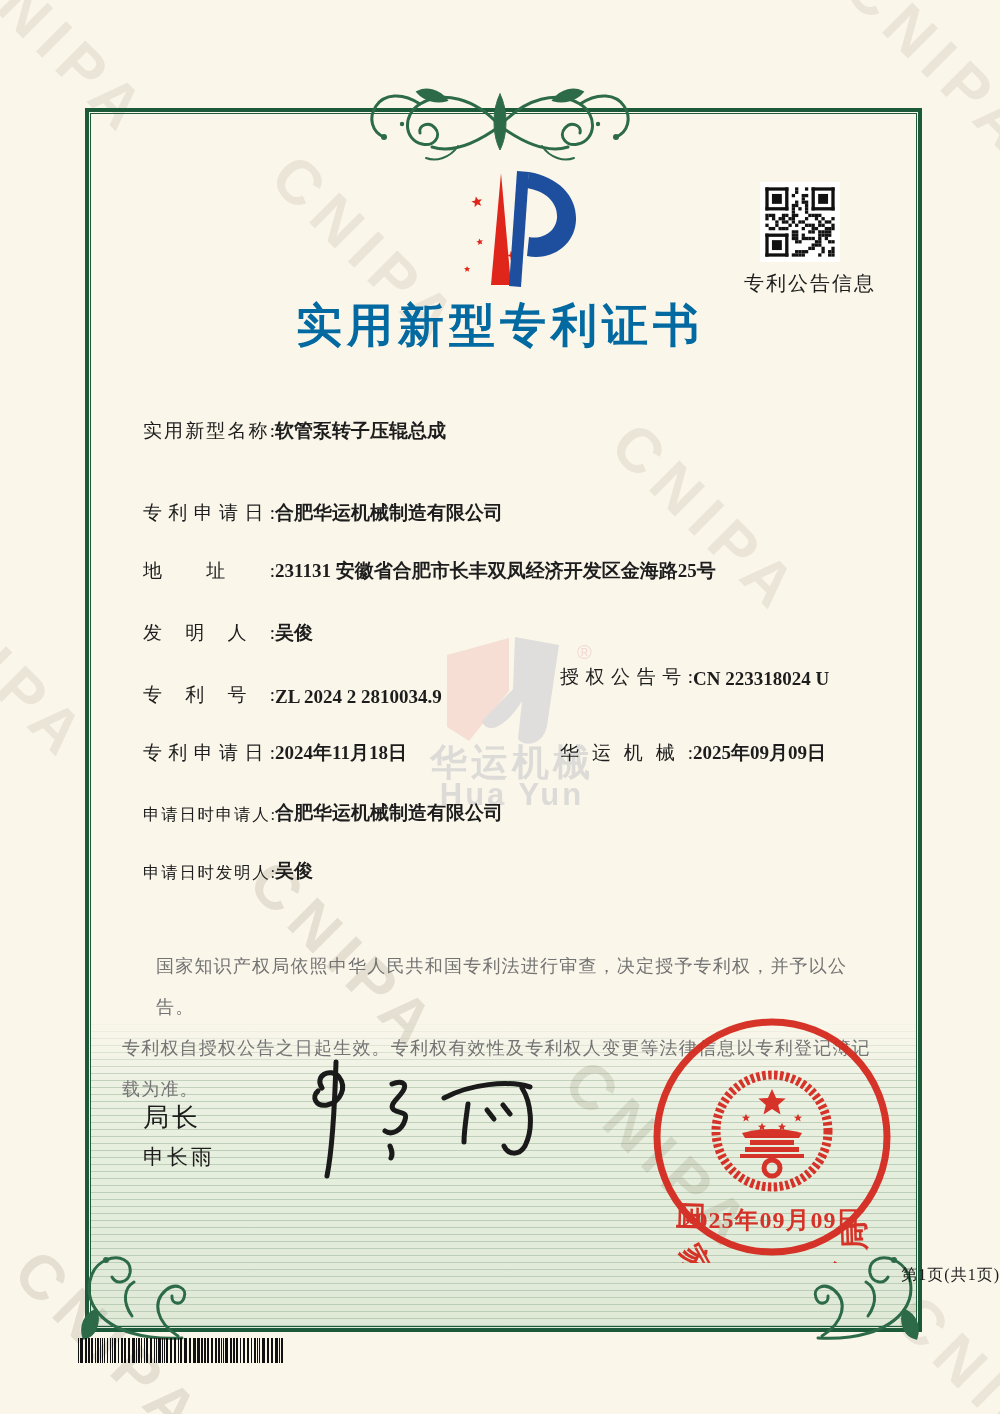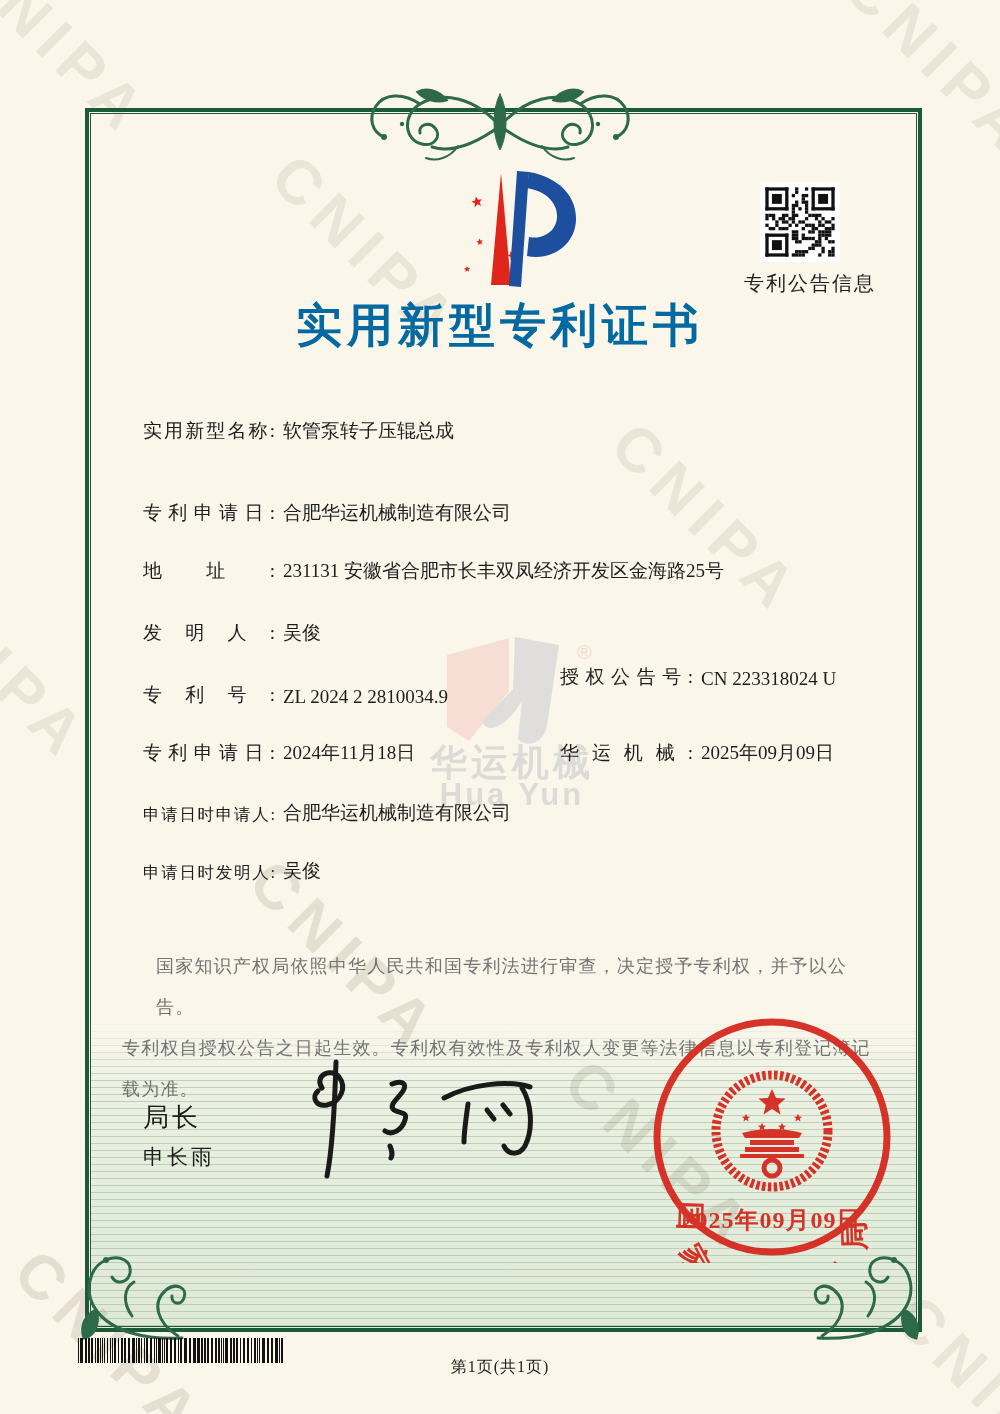--- a/index.html
+++ b/index.html
@@ -39,35 +39,35 @@
   .qr-box{position:absolute;left:760px;top:182px;width:80px;height:80px;background:#fff;z-index:6;}
   .qr-label{position:absolute;left:744px;top:270px;font-size:20px;letter-spacing:2px;z-index:6;}
   .doc-title{
     position:absolute;left:0;top:295px;width:100%;text-align:center;z-index:6;
     font-size:46px;font-weight:bold;letter-spacing:5px;color:#0369a1;
   }
   
   .row{position:absolute;left:143px;z-index:6;font-size:19px;white-space:nowrap;}
   .row .lbl{display:inline-block;width:132px;text-align:justify;text-align-last:justify;vertical-align:bottom;}
   .row .lbl.small{font-size:16.5px;}
-  .row .val{margin-left:8px;}
+  .row .val{margin-left:0;font-weight:bold;}
   .row.rcol{left:560px;}
   .row.rcol .lbl{width:133px;}
   
   .statement{position:absolute;left:122px;top:946px;width:762px;z-index:6;
     font-size:18px;line-height:41px;letter-spacing:1.2px;color:#737373;}
   .statement .l1{padding-left:34px;}
   
   .signoff-title{position:absolute;left:143px;top:1100px;font-size:26px;letter-spacing:3px;z-index:6;font-family:Liberation Mono, monospace;}
   .signoff-name{position:absolute;left:143px;top:1143px;font-size:21px;letter-spacing:3px;z-index:6;}
   .signature{position:absolute;left:272px;top:1058px;z-index:6;}
   
   .seal{position:absolute;left:645px;top:1013px;z-index:7;opacity:0.94;}
   
-  .page-num{position:absolute;left:0;top:1357px;width:100%;text-align:center;font-size:16px;letter-spacing:1px;z-index:6;}
+  .page-num{position:absolute;left:0;top:1265px;width:100%;text-align:right;font-size:16px;letter-spacing:1px;z-index:6;}
   .barcode{position:absolute;left:78px;top:1338px;z-index:6;}
   
   .flourish-top{position:absolute;left:350px;top:80px;z-index:5;pointer-events:none;}
   .flourish-bl{position:absolute;left:70px;top:1252px;z-index:5;pointer-events:none;}
   .flourish-br{position:absolute;left:812px;top:1252px;z-index:5;pointer-events:none;}
   
   .huayun{position:absolute;left:425px;top:633px;z-index:2;opacity:0.55;pointer-events:none;}
   .huayun .cn{font-size:37px;font-weight:bold;letter-spacing:4px;fill:#c5c6c9;}
   .huayun .en{font-family:"Liberation Sans","DejaVu Sans",sans-serif;font-size:31px;font-weight:bold;letter-spacing:3px;fill:#c5c6c9;}
 </style>

